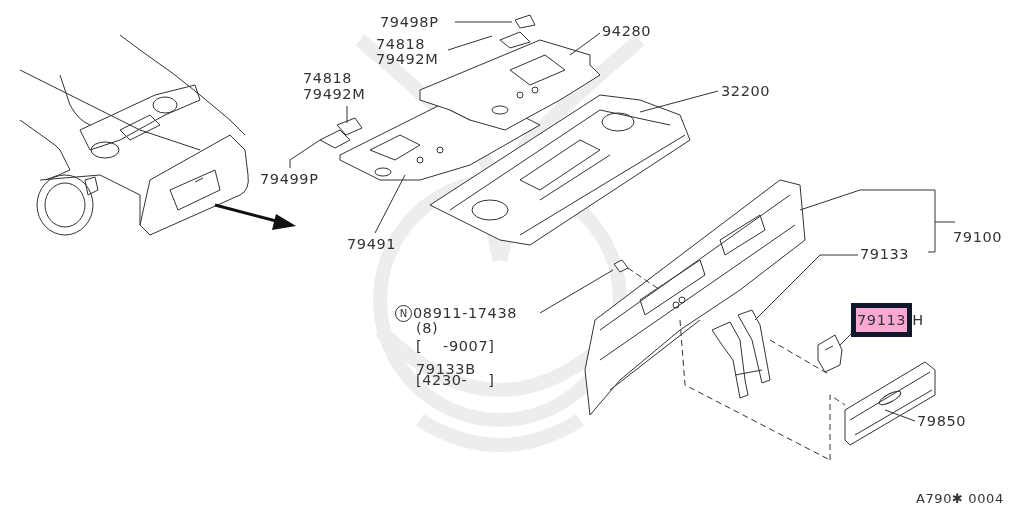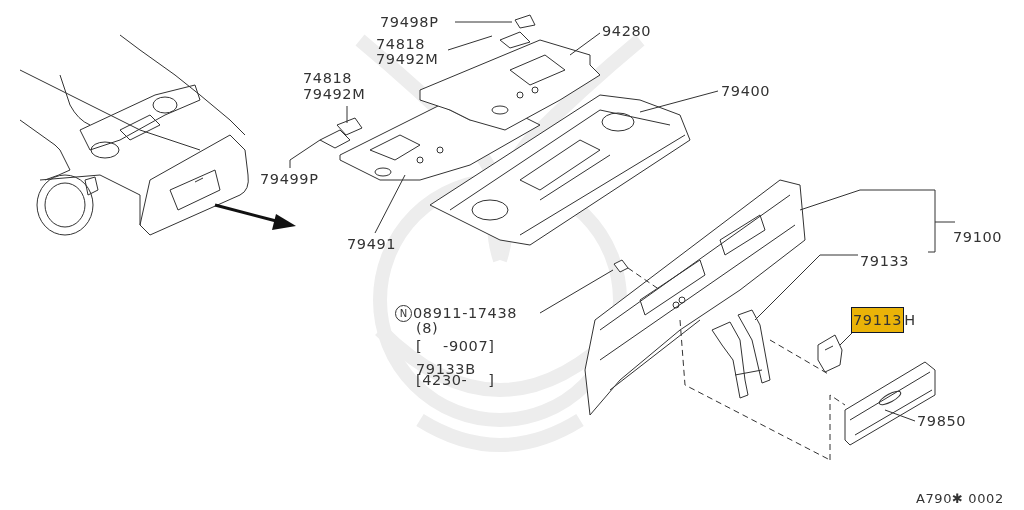--- a/index.html
+++ b/index.html
@@ -1,20 +1,20 @@
 <!DOCTYPE html>
 <html><head>
 <meta charset="utf-8">
 <style>
   html, body { margin: 0; padding: 0; background: #ffffff; }
   body { width: 1024px; height: 510px; overflow: hidden; position: relative; font-family: "DejaVu Sans Mono", monospace; }
   #diagram { position: absolute; left: 0; top: 0; width: 829px; height: 510px; }
   .lbl { position: absolute; font-family: "DejaVu Sans", sans-serif; font-size: 14.5px; color: #333333; letter-spacing: 0.6px; white-space: pre; line-height: 17px; font-weight: normal; }
   .lbl.clickable { cursor: pointer; }
-  .highlight { background: #eab308; color: #333; border: 1px solid #0f172a; padding: 4px 1px; }
+  .highlight { background: #f9a8d4; color: #333; border: 5px solid #0f172a; padding: 4px 1px; }
   .n-circle { display: inline-block; width: 15px; height: 15px; border: 1px solid #333; border-radius: 50%; font-size: 10px; text-align: center; line-height: 15px; margin-right: 1px; vertical-align: 1px; letter-spacing: 0; }
   svg .ln { stroke: #333; stroke-width: 1; fill: none; }
   svg .part { stroke: #333; stroke-width: 1; fill: #fff; }
   svg .wm { stroke: #ededed; stroke-width: 14; fill: none; }
 </style>
 </head>
 <body>
 
 <div id="diagram">
   <svg width="1024" height="510" viewBox="0 0 1024 510" xmlns="http://www.w3.org/2000/svg">
@@ -137,30 +137,30 @@
     </g>
   </svg>
 
   
   <div class="lbl clickable" style="left:380px;top:14px">79498P</div>
   <div class="lbl clickable" style="left:376px;top:36px">74818</div>
   <div class="lbl clickable" style="left:376px;top:51px">79492M</div>
   <div class="lbl clickable" style="left:602px;top:23px">94280</div>
   <div class="lbl clickable" style="left:303px;top:70px">74818</div>
   <div class="lbl clickable" style="left:303px;top:86px">79492M</div>
-  <div class="lbl clickable" style="left:721px;top:83px">79400</div>
+  <div class="lbl clickable" style="left:721px;top:83px">32200</div>
   <div class="lbl clickable" style="left:260px;top:171px">79499P</div>
   <div class="lbl clickable" style="left:347px;top:236px">79491</div>
   <div class="lbl clickable" style="left:953px;top:229px">79100</div>
-  <div class="lbl clickable" style="left:860px;top:253px">79133</div>
+  <div class="lbl clickable" style="left:860px;top:246px">79133</div>
   <div class="lbl clickable" style="left:851px;top:312px"><span class="highlight">79113</span><span>H</span></div>
   <div class="lbl clickable" style="left:917px;top:413px">79850</div>
 
   
   <div class="lbl clickable" style="left:395px;top:305px"><span class="n-circle">N</span><span>08911-17438</span></div>
   <div class="lbl" style="left:416px;top:320px">(8)</div>
   <div class="lbl" style="left:416px;top:338px">[    -9007]</div>
   <div class="lbl clickable" style="left:416px;top:361px">79133B</div>
   <div class="lbl" style="left:416px;top:372px">[4230-    ]</div>
 
   
-  <div class="lbl" style="left:916px;top:490px;font-size:13px">A790✱ 0002</div>
+  <div class="lbl" style="left:916px;top:490px;font-size:13px">A790✱ 0004</div>
 </div>
 
 </body></html>

